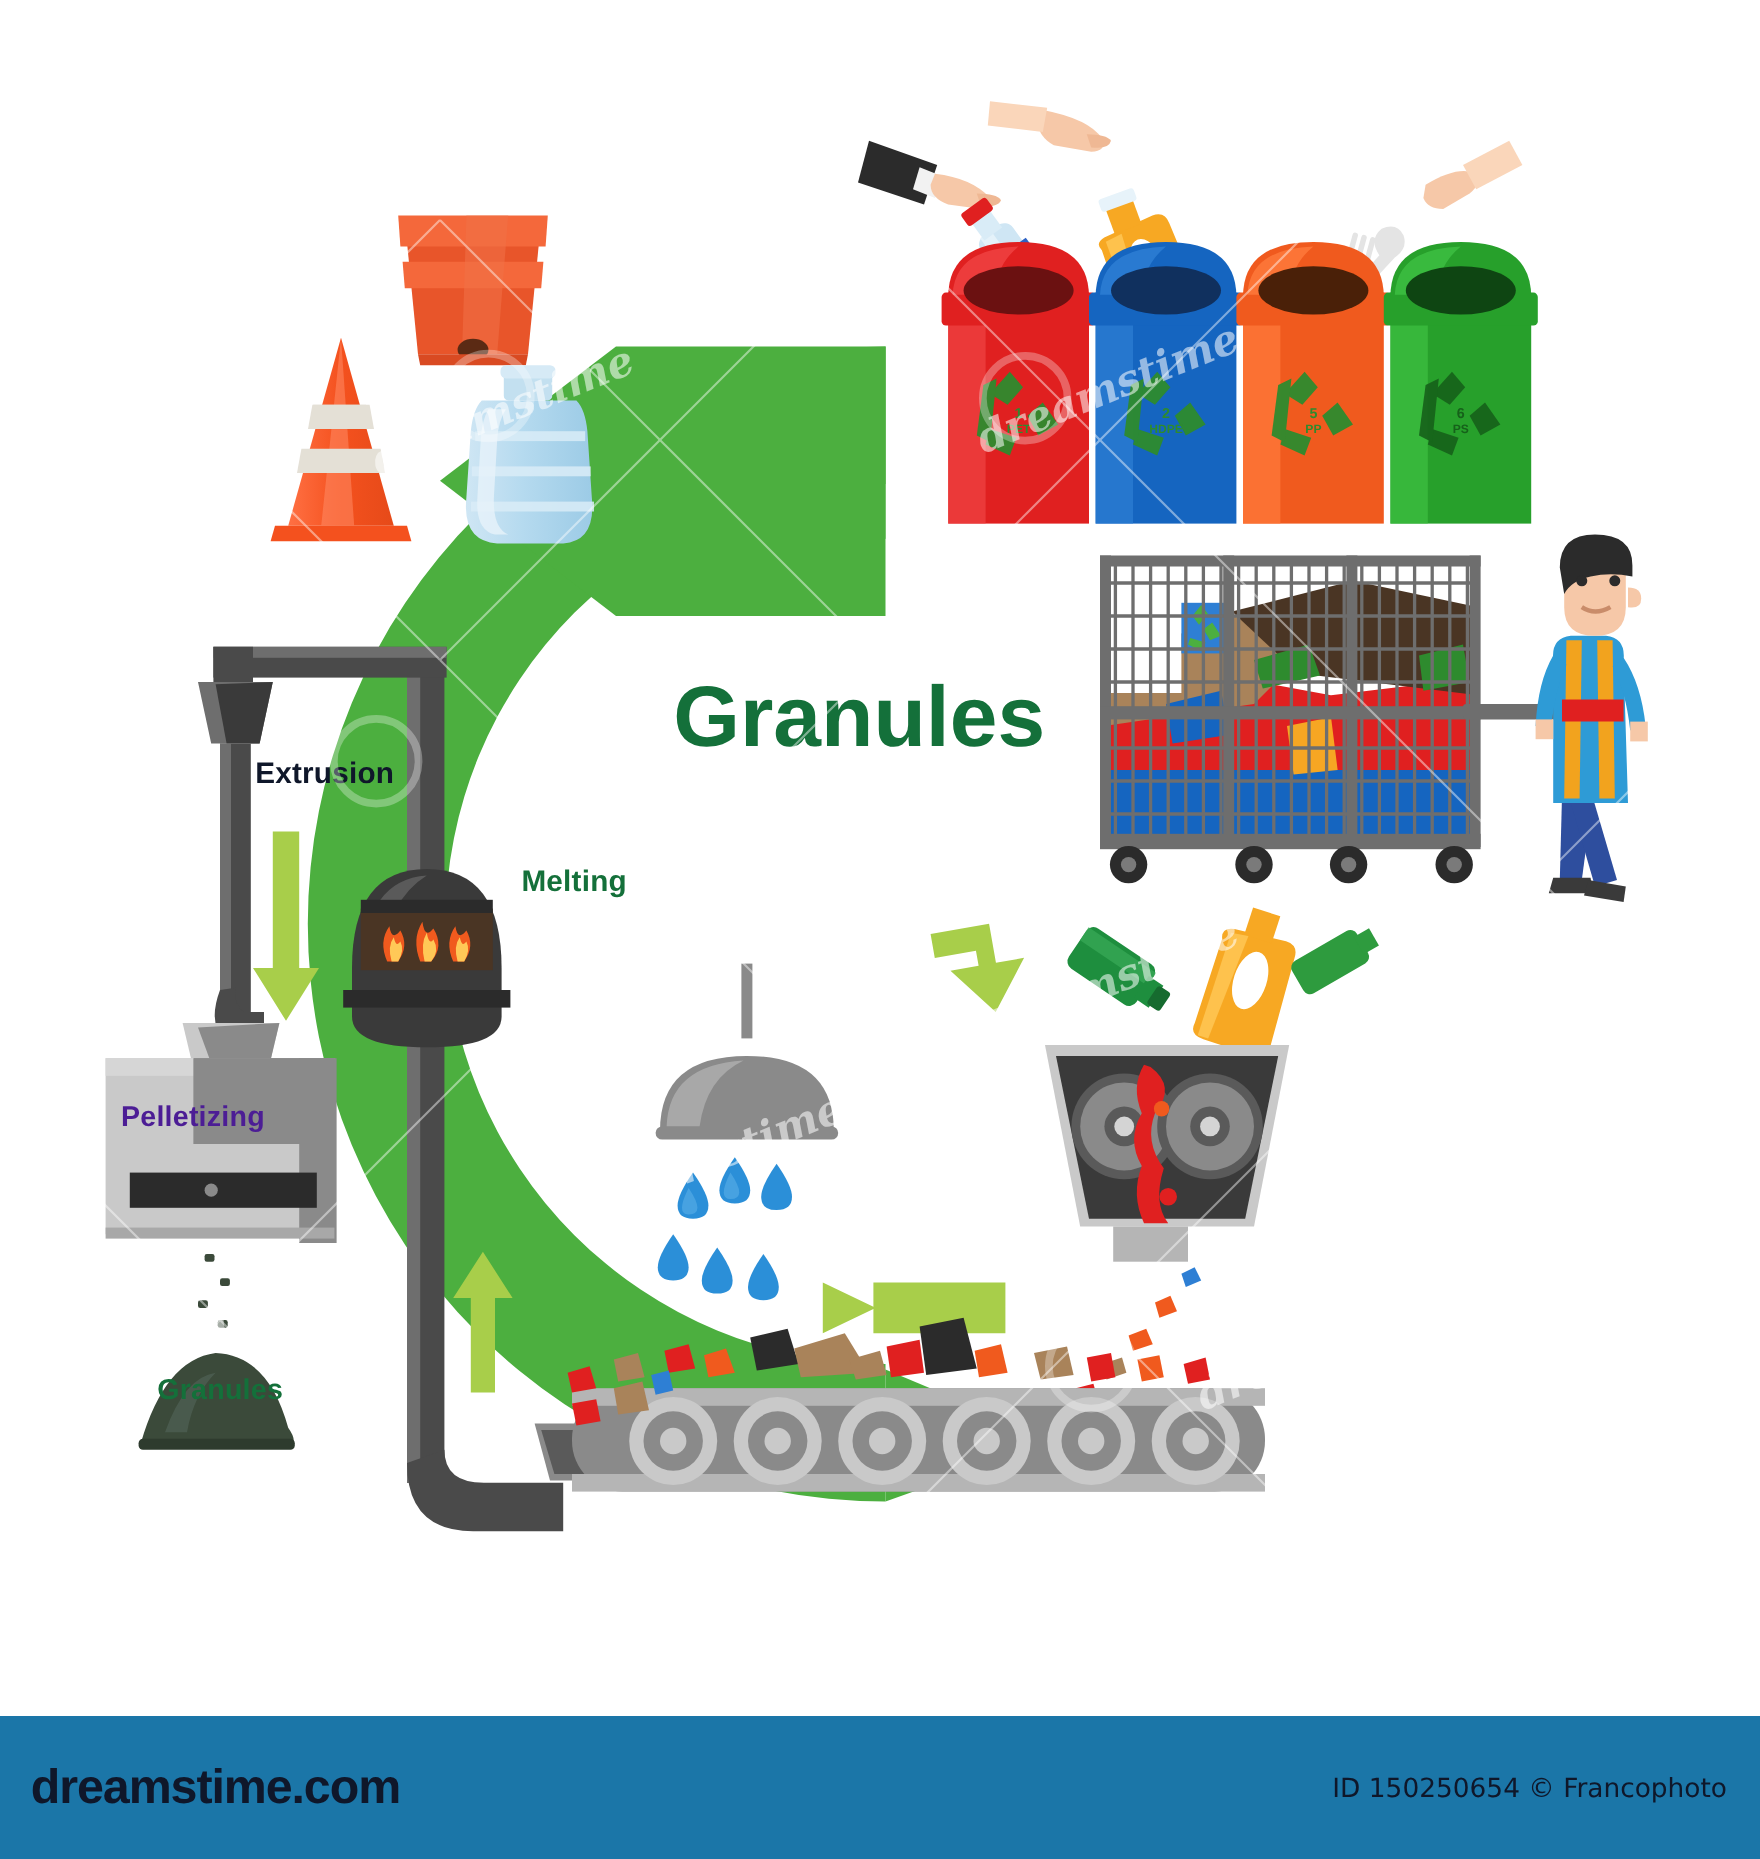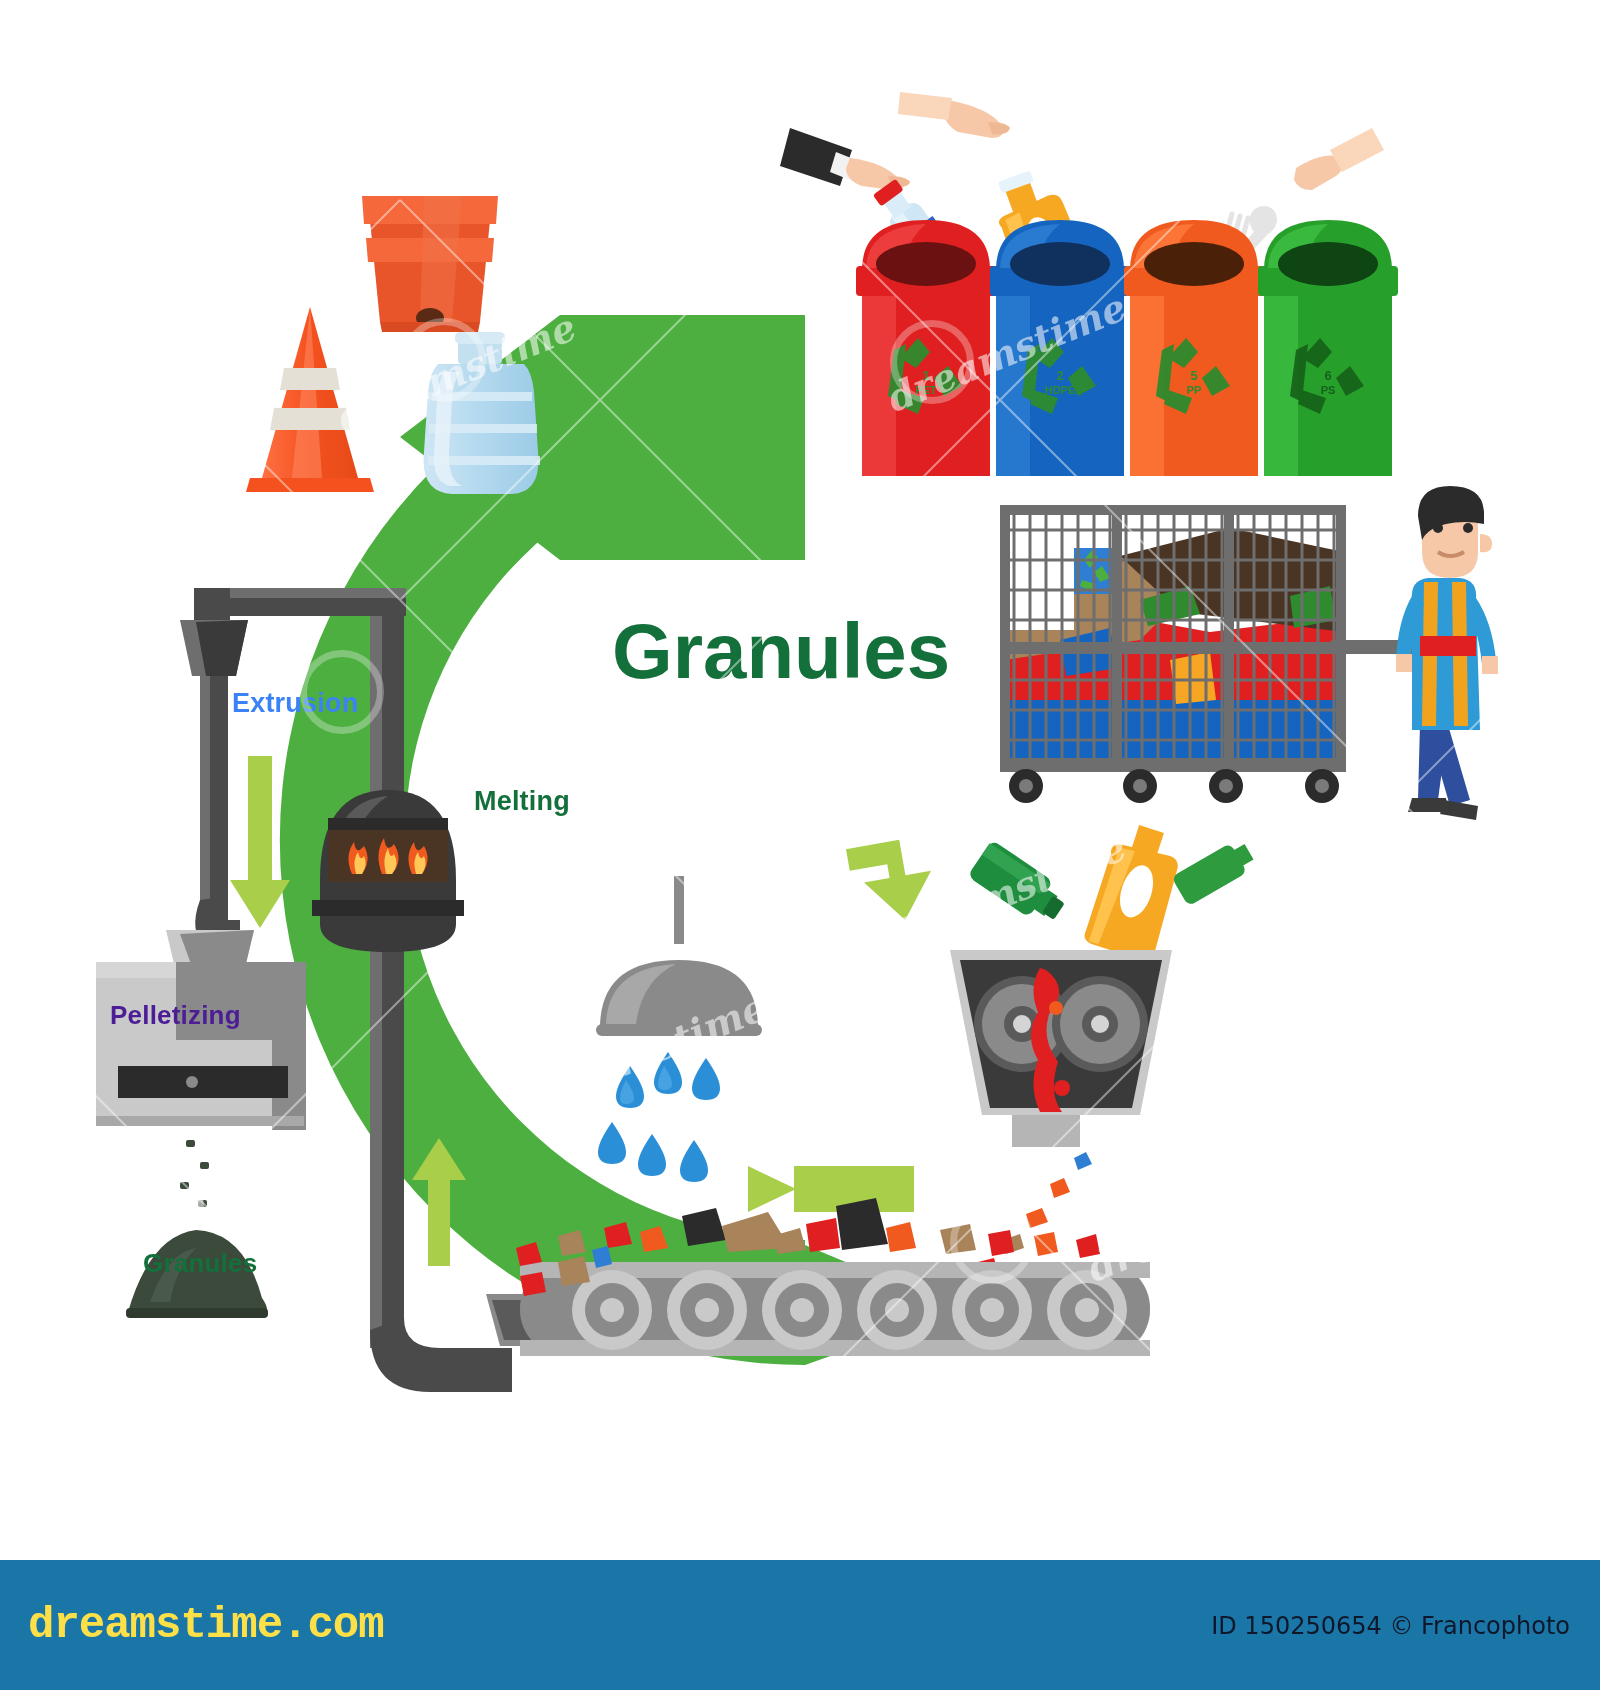--- a/index.html
+++ b/index.html
@@ -9,34 +9,34 @@
   }
   svg{display:block;}
   #art{position:absolute;left:0;top:0;width:1600px;height:1560px;}
 
   
   .lbl{position:absolute;font-weight:bold;white-space:nowrap;letter-spacing:.2px;}
   #title{
     position:absolute;left:612px;top:608px;width:460px;
     font-size:78px;line-height:86px;font-weight:bold;color:#14703A;
   }
-  #lbl-extrusion{left:232px;top:688px;font-size:27px;color:#3b82f6;}
+  #lbl-extrusion{left:232px;top:688px;font-size:27px;color:#0f172a;}
   #lbl-melting{left:474px;top:786px;font-size:27px;color:#14703A;}
   #lbl-shredding{left:1172px;top:1018px;font-size:27px;color:#ffffff;}
   #lbl-washing{left:750px;top:1100px;font-size:27px;color:#ffffff;}
   #lbl-pelletizing{left:110px;top:1000px;font-size:26px;color:#4c1d95;}
   #lbl-granules{left:143px;top:1248px;font-size:26px;color:#14703A;}
 
   
   #footer{
     position:absolute;left:0;top:1560px;width:1600px;height:130px;background:#1B76A8;
   }
   #brand{
-    position:absolute;left:28px;top:40px;font-size:44px;color:#fde047;
-    font-family:Liberation Mono, monospace;font-weight:bold;letter-spacing:-1px;
+    position:absolute;left:28px;top:40px;font-size:44px;color:#0f172a;
+    font-family:Liberation Sans, sans-serif;font-weight:bold;letter-spacing:-1px;
   }
   #credit{
     position:absolute;right:30px;top:52px;font-size:24px;color:#0f172a;
     font-family:"DejaVu Sans", sans-serif;
   }
   .wm{
     position:absolute;color:rgba(255,255,255,.55);font-style:italic;font-weight:bold;
     font-size:38px;pointer-events:none;user-select:none;
     transform:rotate(-22deg);font-family:"DejaVu Serif", serif;
   }

